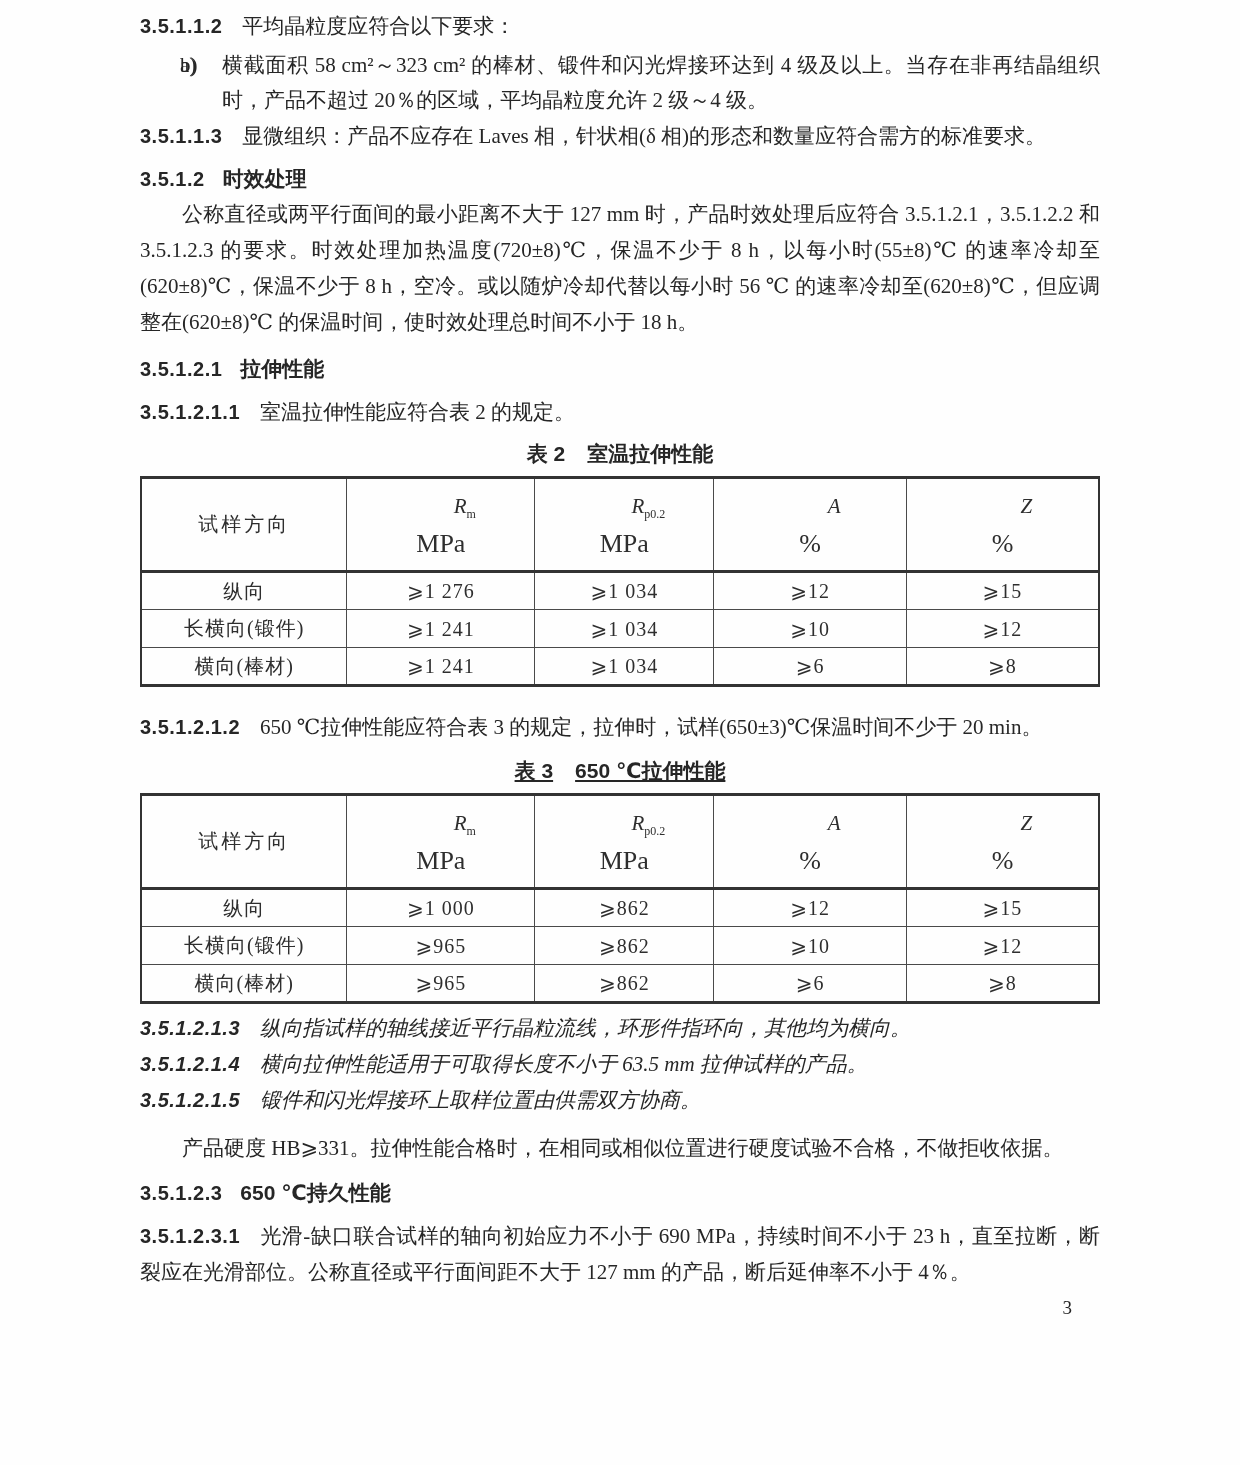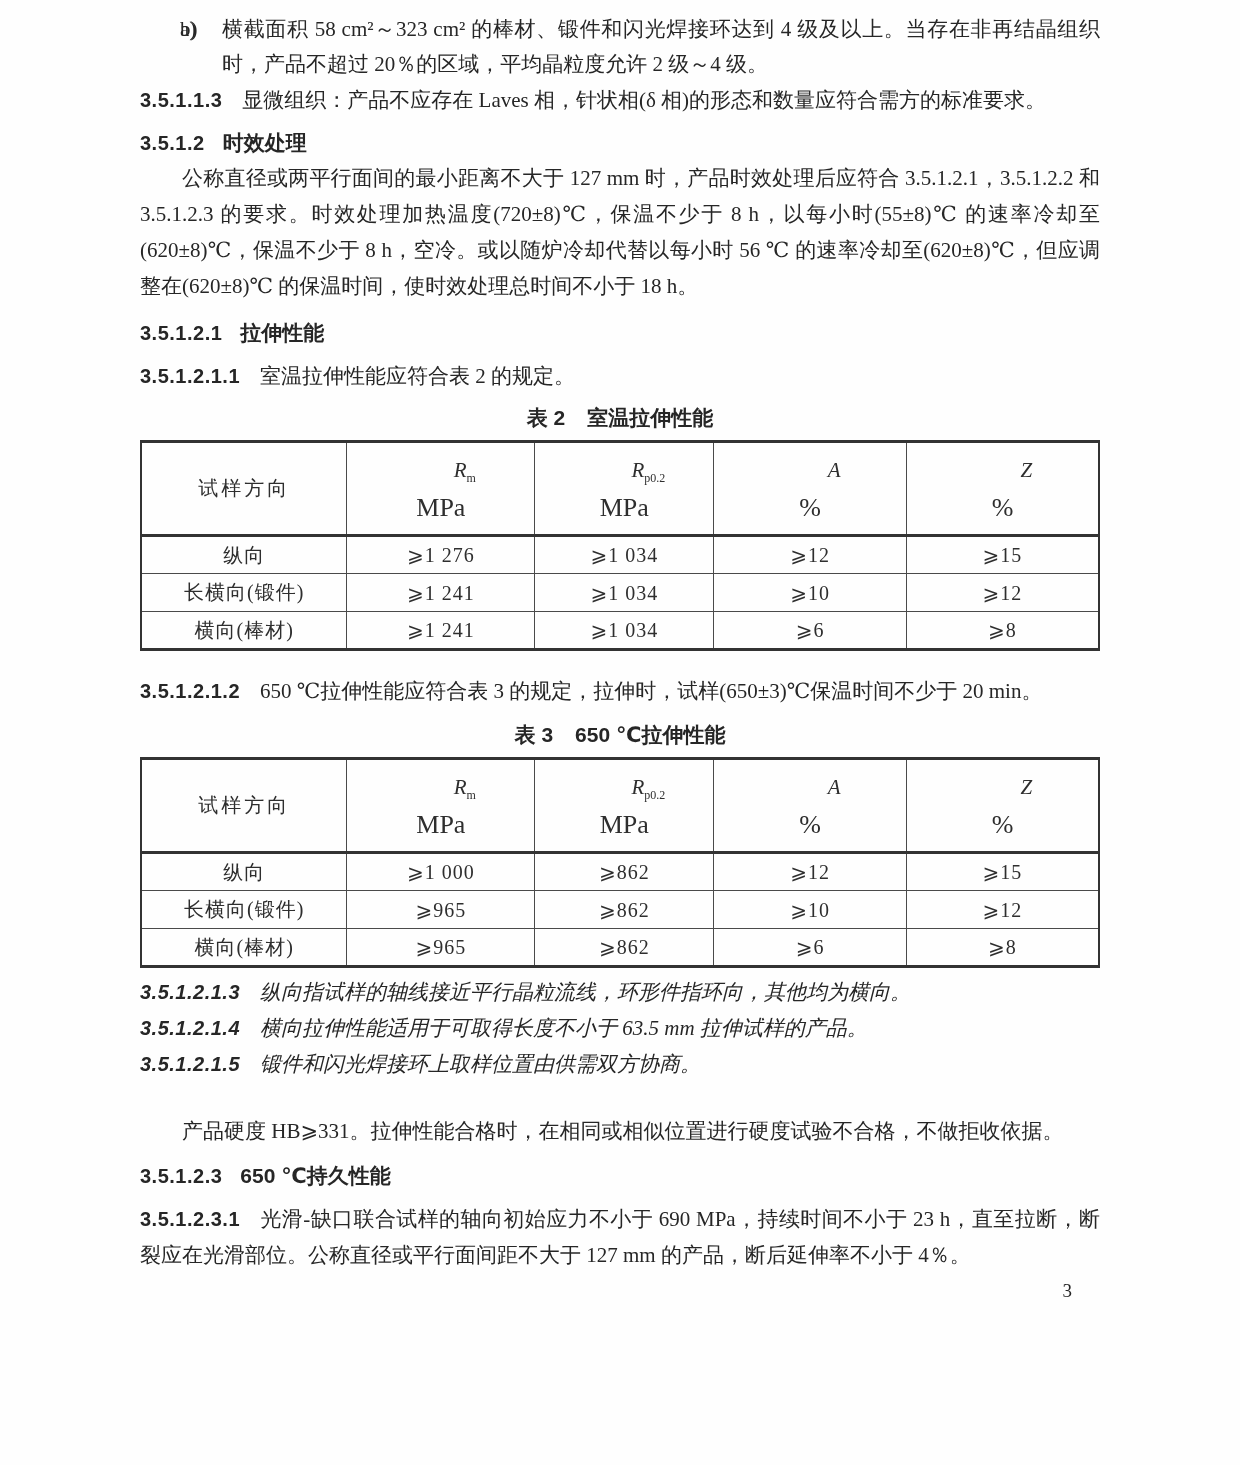--- a/index.html
+++ b/index.html
@@ -84,33 +84,36 @@
   
   .mt-a { margin-top: 4px; }
   .mt-b { margin-top: 0px; }
   .mt-c { margin-top: 10px; }
   .mt-d { margin-top: 2px; }
   .mt-e { margin-top: 14px; }
   .mt-f { margin-top: 10px; }
   .mt-g { margin-top: 6px; }
   .mt-h { margin-top: 4px; }
   .mt-i { margin-top: 22px; }
-  .mt-j { margin-top: 8px; }
+  .mt-j { margin-top: 8px; text-decoration: underline; }
   .mt-k { margin-top: 4px; }
   .mt-l { margin-top: 6px; font-style: italic; }
   .mt-m { margin-top: 8px; }
-  .mt-n { margin-top: 31px; }
+  .mt-n { margin-top: 12px; }
   .mt-o { margin-top: 12px; }
   .mt-p { margin-top: 10px; }
 </style>
 </head>
 <body>
 
 <div class="page">
 
+  <p class="clause">
+    <span class="num">3.5.1.1.2</span><span>平均晶粒度应符合以下要求：</span>
+  </p>
 
   <div class="list mt-a">
     <div class="li">
       <span class="marker">a)</span>
     </div>
     <div class="li">
       <span class="marker">b)</span><span>横截面积 58 cm²～323 cm² 的棒材、锻件和闪光焊接环达到 4 级及以上。当存在非再结晶组织时，产品不超过 20％的区域，平均晶粒度允许 2 级～4 级。</span>
     </div>
   </div>
 

